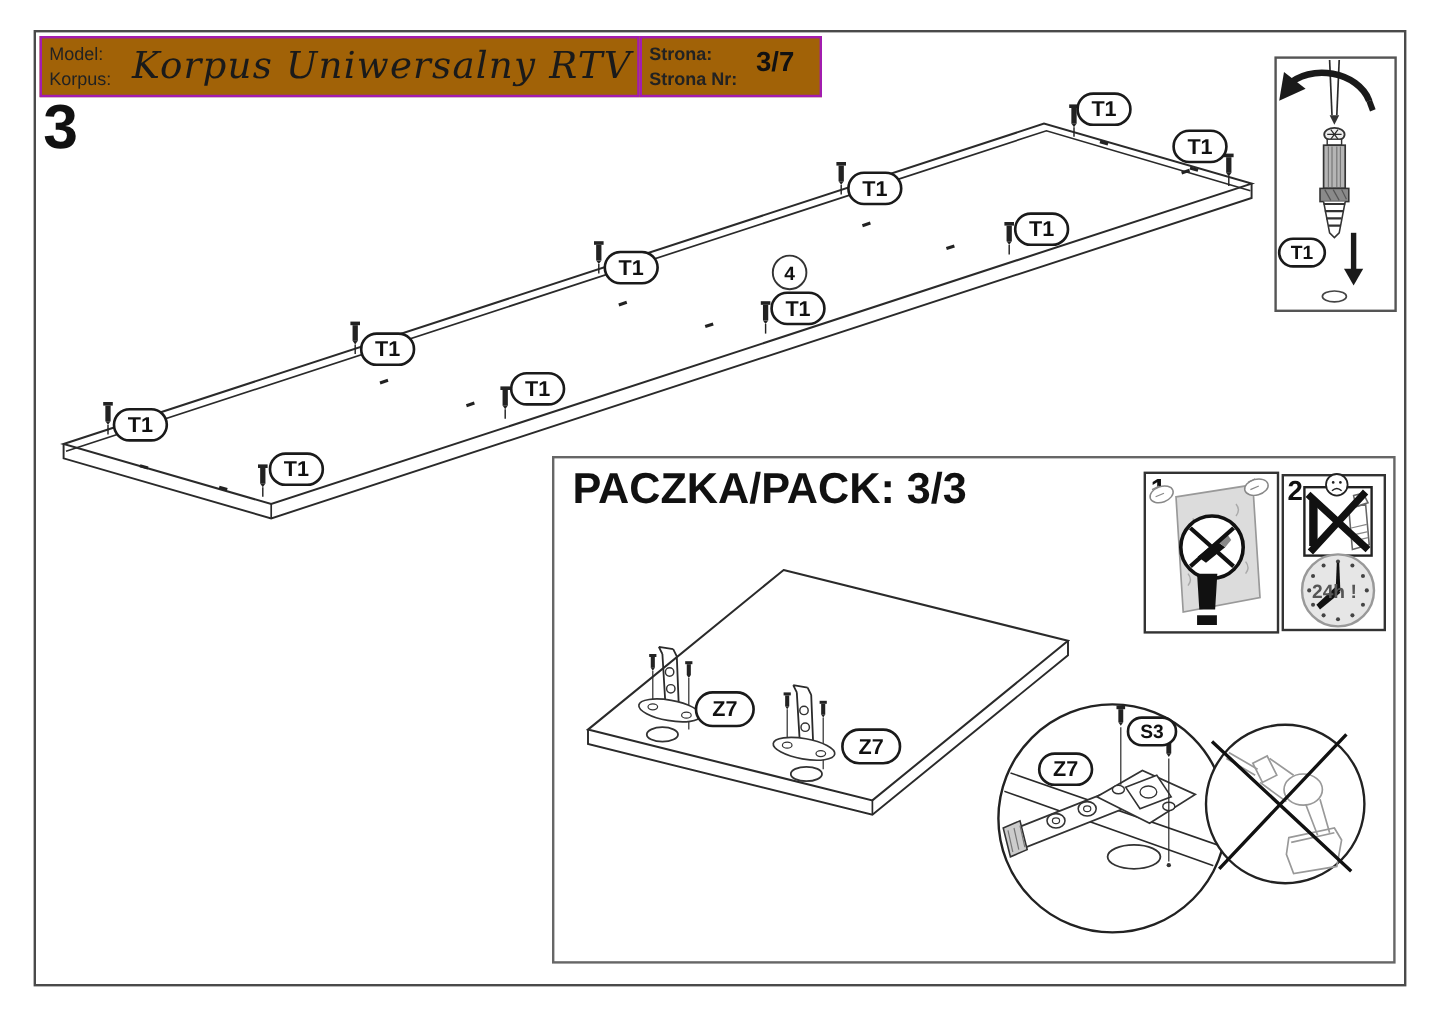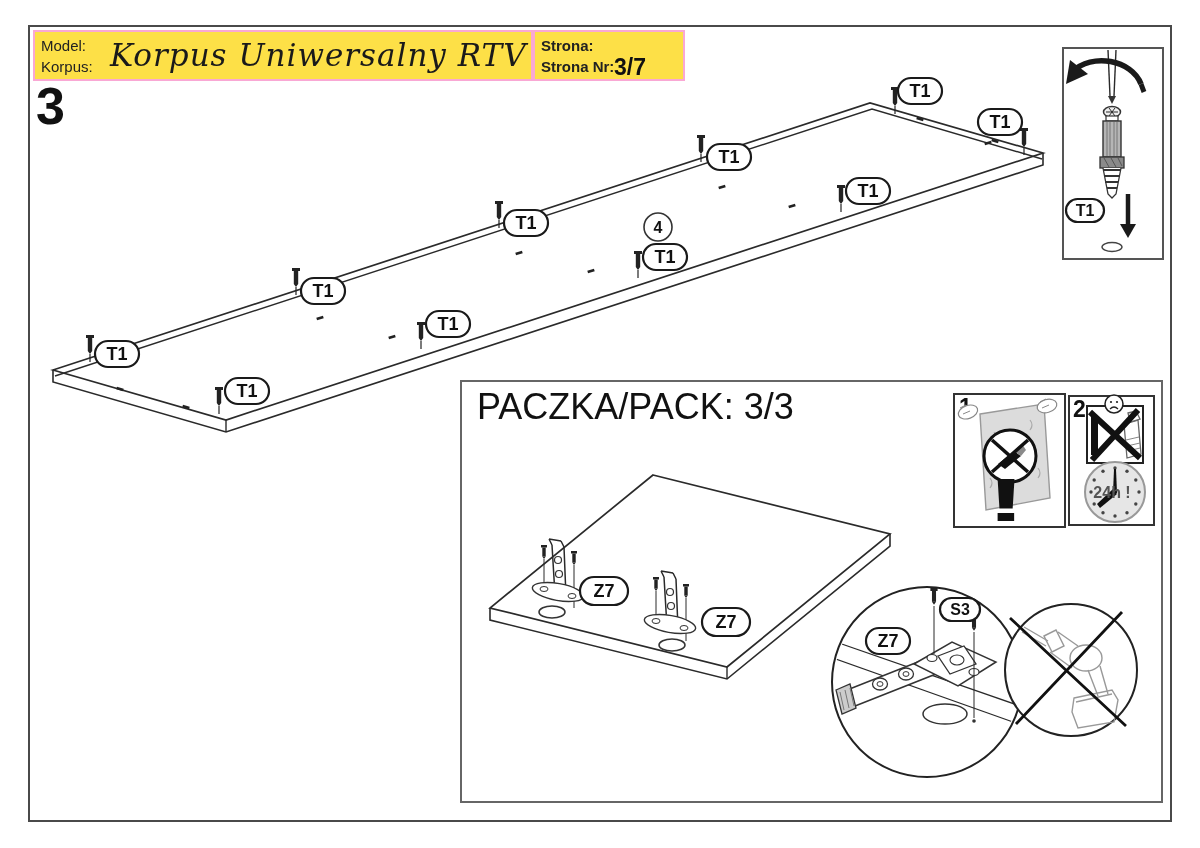--- a/index.html
+++ b/index.html
@@ -1,31 +1,31 @@
 <!DOCTYPE html>
 <html><head>
 <meta charset="utf-8">
 <style>
   html,body{margin:0;padding:0;background:#fff;}
   #page{position:relative;width:1200px;height:848px;background:#fff;overflow:hidden;
         font-family:"Liberation Sans",sans-serif;color:#111;}
   .abs{position:absolute;}
   #page-border{left:28px;top:25px;width:1140px;height:793px;border:2px solid #4a4a4a;}
-  .hbox{border:2px solid #f9a8d4;background:#fde047;}
+  .hbox{border:2px solid #a21caf;background:#a16207;}
   #header-box-model{left:33px;top:30px;width:496px;height:47px;}
   #header-box-page{left:533px;top:30px;width:148px;height:47px;font-weight:bold;}
   .hlabels{position:absolute;left:6px;top:3px;font-size:15px;color:#222;line-height:21px;}
   #model-name{left:110px;top:33px;width:415px;height:44px;text-align:center;
       font-family:"DejaVu Serif","Liberation Serif",serif;font-style:italic;font-size:31px;
       letter-spacing:1px;color:#1a1a1a;line-height:44px;white-space:nowrap;}
-  #page-value{left:614px;top:54px;width:64px;font-size:23px;font-weight:bold;}
+  #page-value{left:614px;top:38px;width:64px;font-size:23px;font-weight:bold;text-align:center;}
   #step-number{left:36px;top:80px;font-size:52px;font-weight:bold;line-height:52px;}
   #detail-box{left:1062px;top:47px;width:98px;height:209px;border:2px solid #555;background:#fff;}
   #pack-box{left:460px;top:380px;width:699px;height:419px;border:2px solid #666;background:#fff;}
-  #pack-title{left:477px;top:386px;font-size:36px;font-weight:normal;letter-spacing:0px;white-space:nowrap;}
+  #pack-title{left:477px;top:386px;font-size:36px;font-weight:bold;letter-spacing:0px;white-space:nowrap;}
   #warn1-box{left:953px;top:393px;width:109px;height:131px;border:2px solid #333;background:#fff;}
   #warn2-box{left:1068px;top:395px;width:83px;height:127px;border:2px solid #333;background:#fff;}
   .warn-num{font-size:23px;font-weight:bold;line-height:22px;}
   #warn1-num{left:959px;top:396px;}
   #warn2-num{left:1073px;top:398px;}
   #diagram-svg{left:0;top:0;width:1200px;height:848px;pointer-events:none;}
   svg text{font-family:"Liberation Sans",sans-serif;}
   .lbl{font-size:18px;font-weight:bold;fill:#111;text-anchor:middle;}
   .lbl-sm{font-size:16px;font-weight:bold;fill:#111;text-anchor:middle;}
   .callout-oval{fill:#fff;stroke:#1a1a1a;stroke-width:2.2px;}

